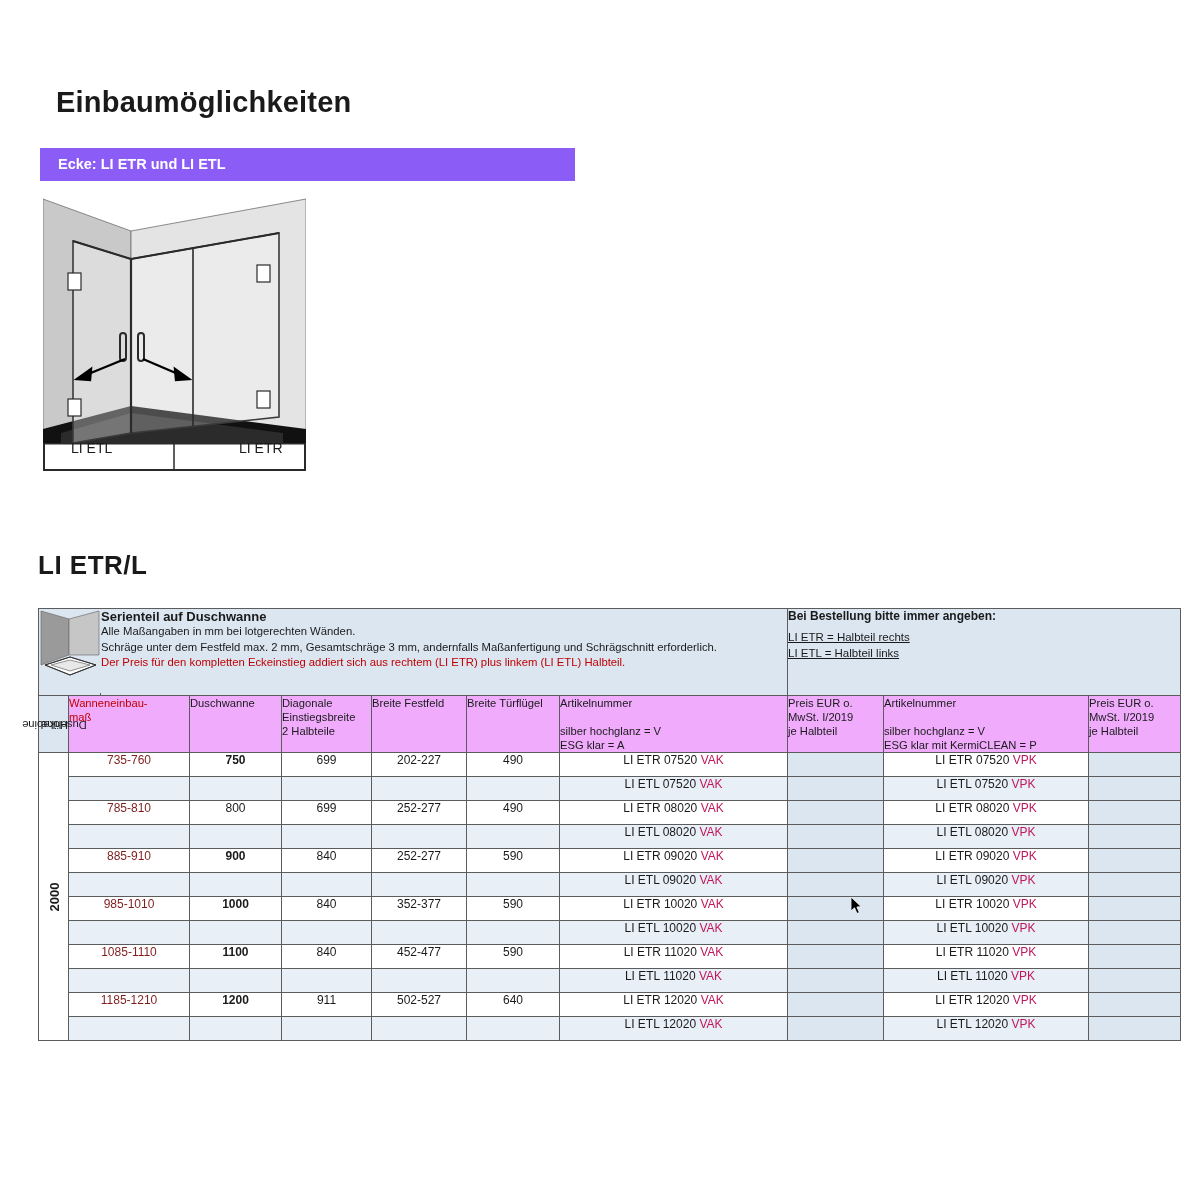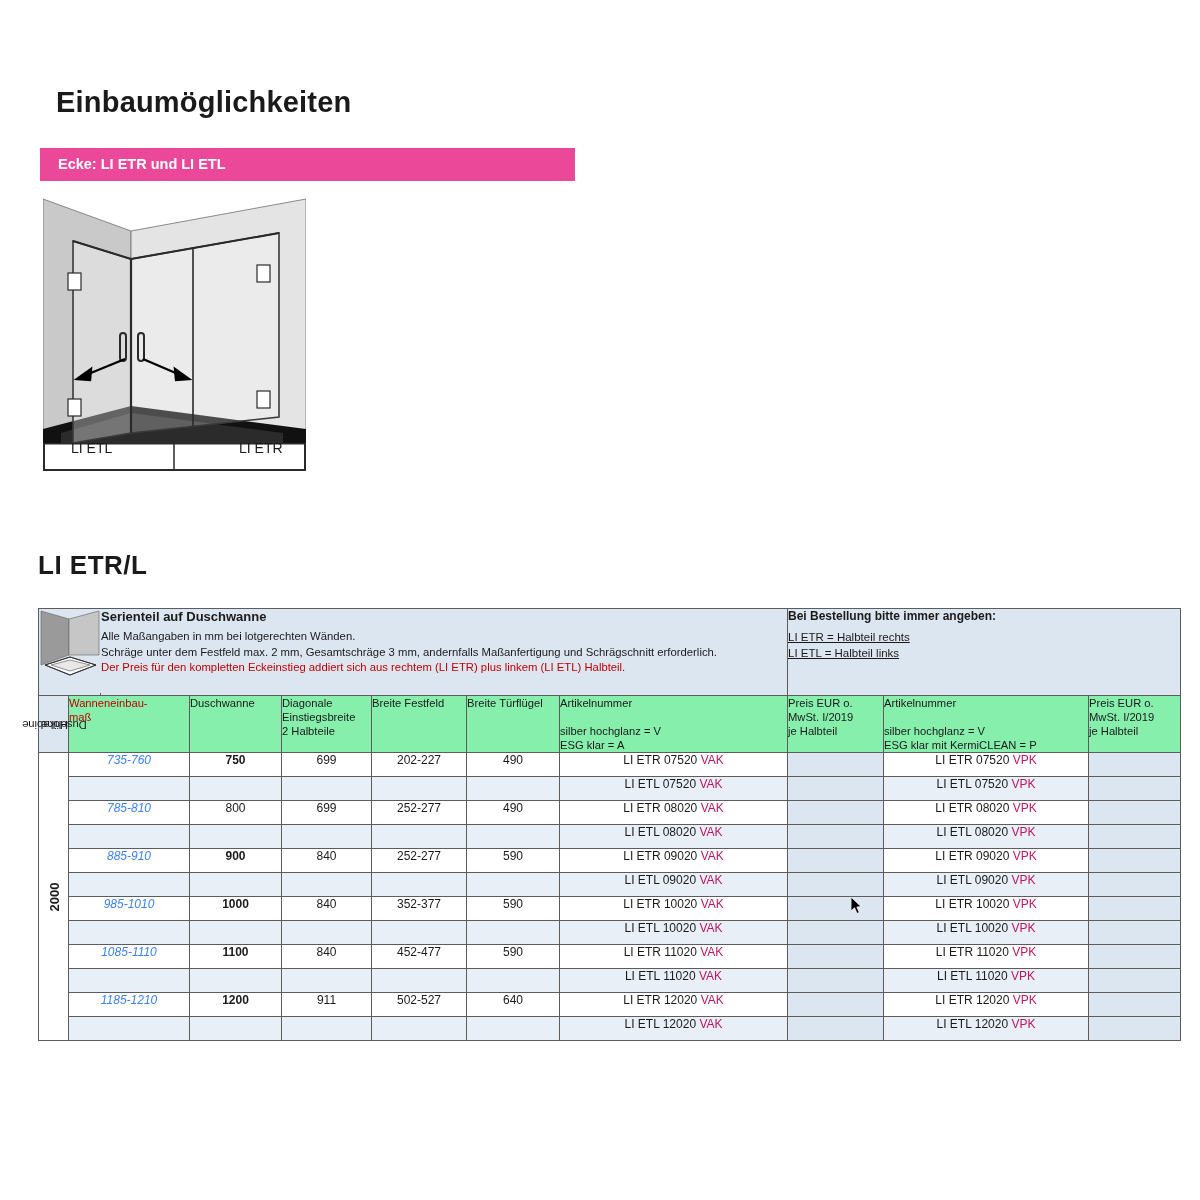--- a/index.html
+++ b/index.html
@@ -33,21 +33,21 @@
     top: 148px;
     width: 540px;
     height: 330px;
   }
   .illu-caption-bar {
     position: absolute;
     left: 0;
     top: 0;
     width: 535px;
     height: 33px;
-    background: #ec4899;
+    background: #8b5cf6;
     color: #ffffff;
     font-size: 14.5px;
     font-weight: bold;
     line-height: 33px;
     padding-left: 18px;
     box-sizing: border-box;
   }
   .illu-figure {
     position: absolute;
     left: 3px;
@@ -89,21 +89,20 @@
 
   
   .info-cell {
     background: #dce6f1;
     padding: 8px 10px 10px 10px;
     vertical-align: top;
   }
   .info-title {
     font-weight: bold;
     font-size: 13px;
-    margin-bottom: 5px;
   }
   .info-line {
     font-size: 11.3px;
     line-height: 15.5px;
   }
   .info-line.red { color: #c00000; }
   .info-right {
     background: #dce6f1;
     padding: 8px 10px 10px 12px;
     vertical-align: top;
@@ -113,21 +112,21 @@
 
   
   .icon-cell {
     background: #dce6f1;
     width: 62px;
     position: relative;
   }
 
   
   .col-head {
-    background: #86efac;
+    background: #f0abfc;
     font-size: 11.2px;
     line-height: 14px;
     padding: 6px 6px 8px 6px;
     font-weight: normal;
     text-align: left;
     vertical-align: top;
     margin-top: 22px;
   }
   .col-head .red { color: #c00000; }
 
@@ -178,21 +177,21 @@
     display: block;
     position: absolute;
     left: 50%;
     top: 50%;
     transform: translate(-50%, -50%) rotate(-90deg);
     white-space: nowrap;
     font-size: 13px;
     font-weight: bold;
   }
 
-  .wanne-col { color: #3b82f6; font-style: italic; }
+  .wanne-col { color: #7f1d1d; }
 
   
   .cursor {
     position: absolute;
     left: 851px;
     top: 897px;
     width: 12px;
     height: 18px;
     pointer-events: none;
   }

